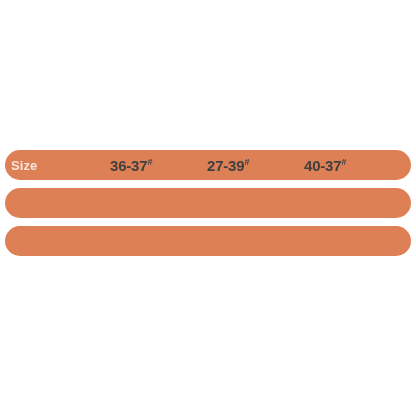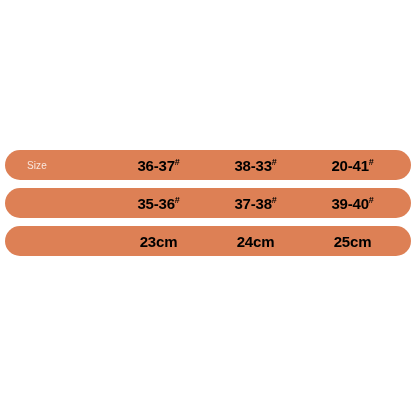--- a/index.html
+++ b/index.html
@@ -29,41 +29,40 @@
     height: 30px;
     margin: 0 5px;
     border-radius: 15px;
     background: #dd8055;
     display: flex;
     align-items: center;
   }
 
   .row-label {
     position: absolute;
-    left: 22px;
+    left: 6px;
     width: 100px;
     color: rgba(255,255,255,0.80);
-    font-size: 10px;
-    font-weight: 400;
+    font-size: 13px;
+    font-weight: 700;
     letter-spacing: 0.1px;
     white-space: nowrap;
   }
 
   .row-values {
     position: absolute;
     left: 105px;
     right: 10px;
     display: flex;
     align-items: center;
   }
 
   .row-value {
     flex: 1 1 0;
-    text-align: center;
-    color: #000000;
+    color: #404040;
     font-size: 15px;
     font-weight: bold;
     letter-spacing: -0.2px;
     white-space: nowrap;
   }
 
   .row-value .sup {
     font-size: 9px;
     font-weight: bold;
     vertical-align: super;
@@ -72,34 +71,24 @@
 </style>
 </head>
 <body>
 
 <div id="size-chart">
 
   <div class="chart-row">
     <div class="row-label">Size</div>
     <div class="row-values">
       <div class="row-value"><span>36-37</span><span class="sup">#</span></div>
-      <div class="row-value"><span>38-33</span><span class="sup">#</span></div>
-      <div class="row-value"><span>20-41</span><span class="sup">#</span></div>
+      <div class="row-value"><span>27-39</span><span class="sup">#</span></div>
+      <div class="row-value"><span>40-37</span><span class="sup">#</span></div>
     </div>
   </div>
 
   <div class="chart-row">
-    <div class="row-values">
-      <div class="row-value"><span>35-36</span><span class="sup">#</span></div>
-      <div class="row-value"><span>37-38</span><span class="sup">#</span></div>
-      <div class="row-value"><span>39-40</span><span class="sup">#</span></div>
-    </div>
   </div>
 
   <div class="chart-row">
-    <div class="row-values">
-      <div class="row-value"><span>23cm</span><span class="sup"></span></div>
-      <div class="row-value"><span>24cm</span><span class="sup"></span></div>
-      <div class="row-value"><span>25cm</span><span class="sup"></span></div>
-    </div>
   </div>
 
 </div>
 
 </body></html>

